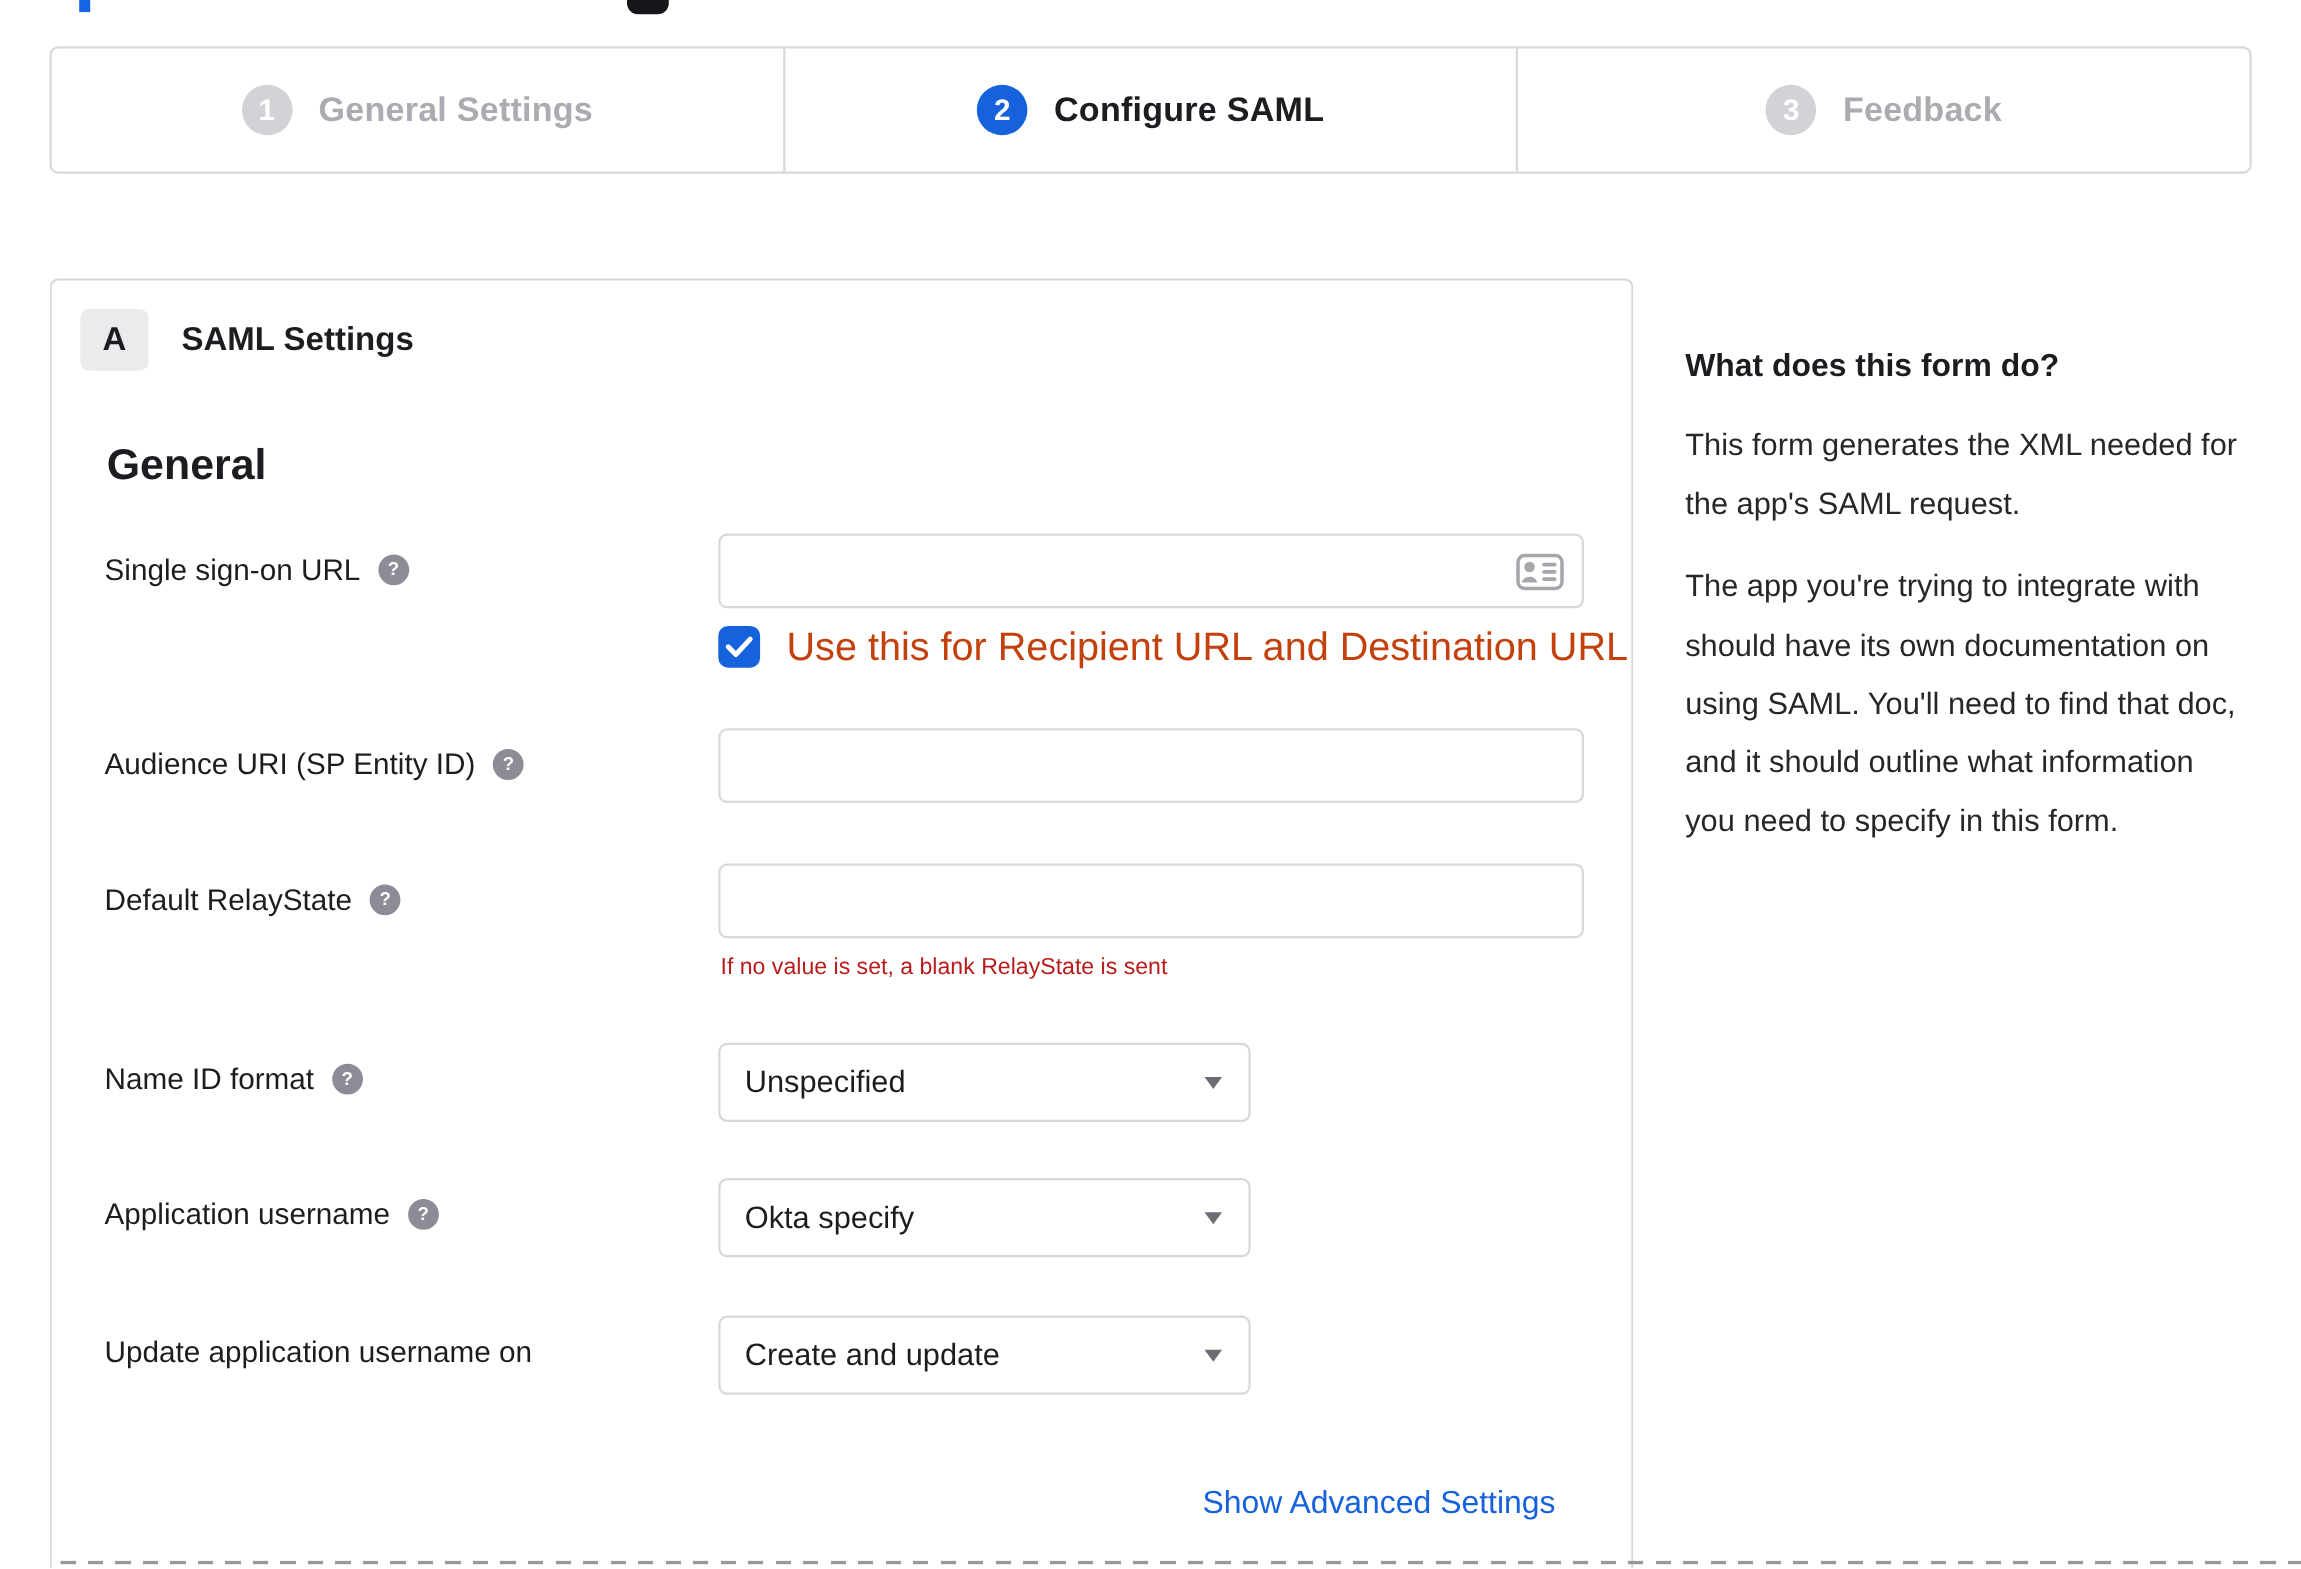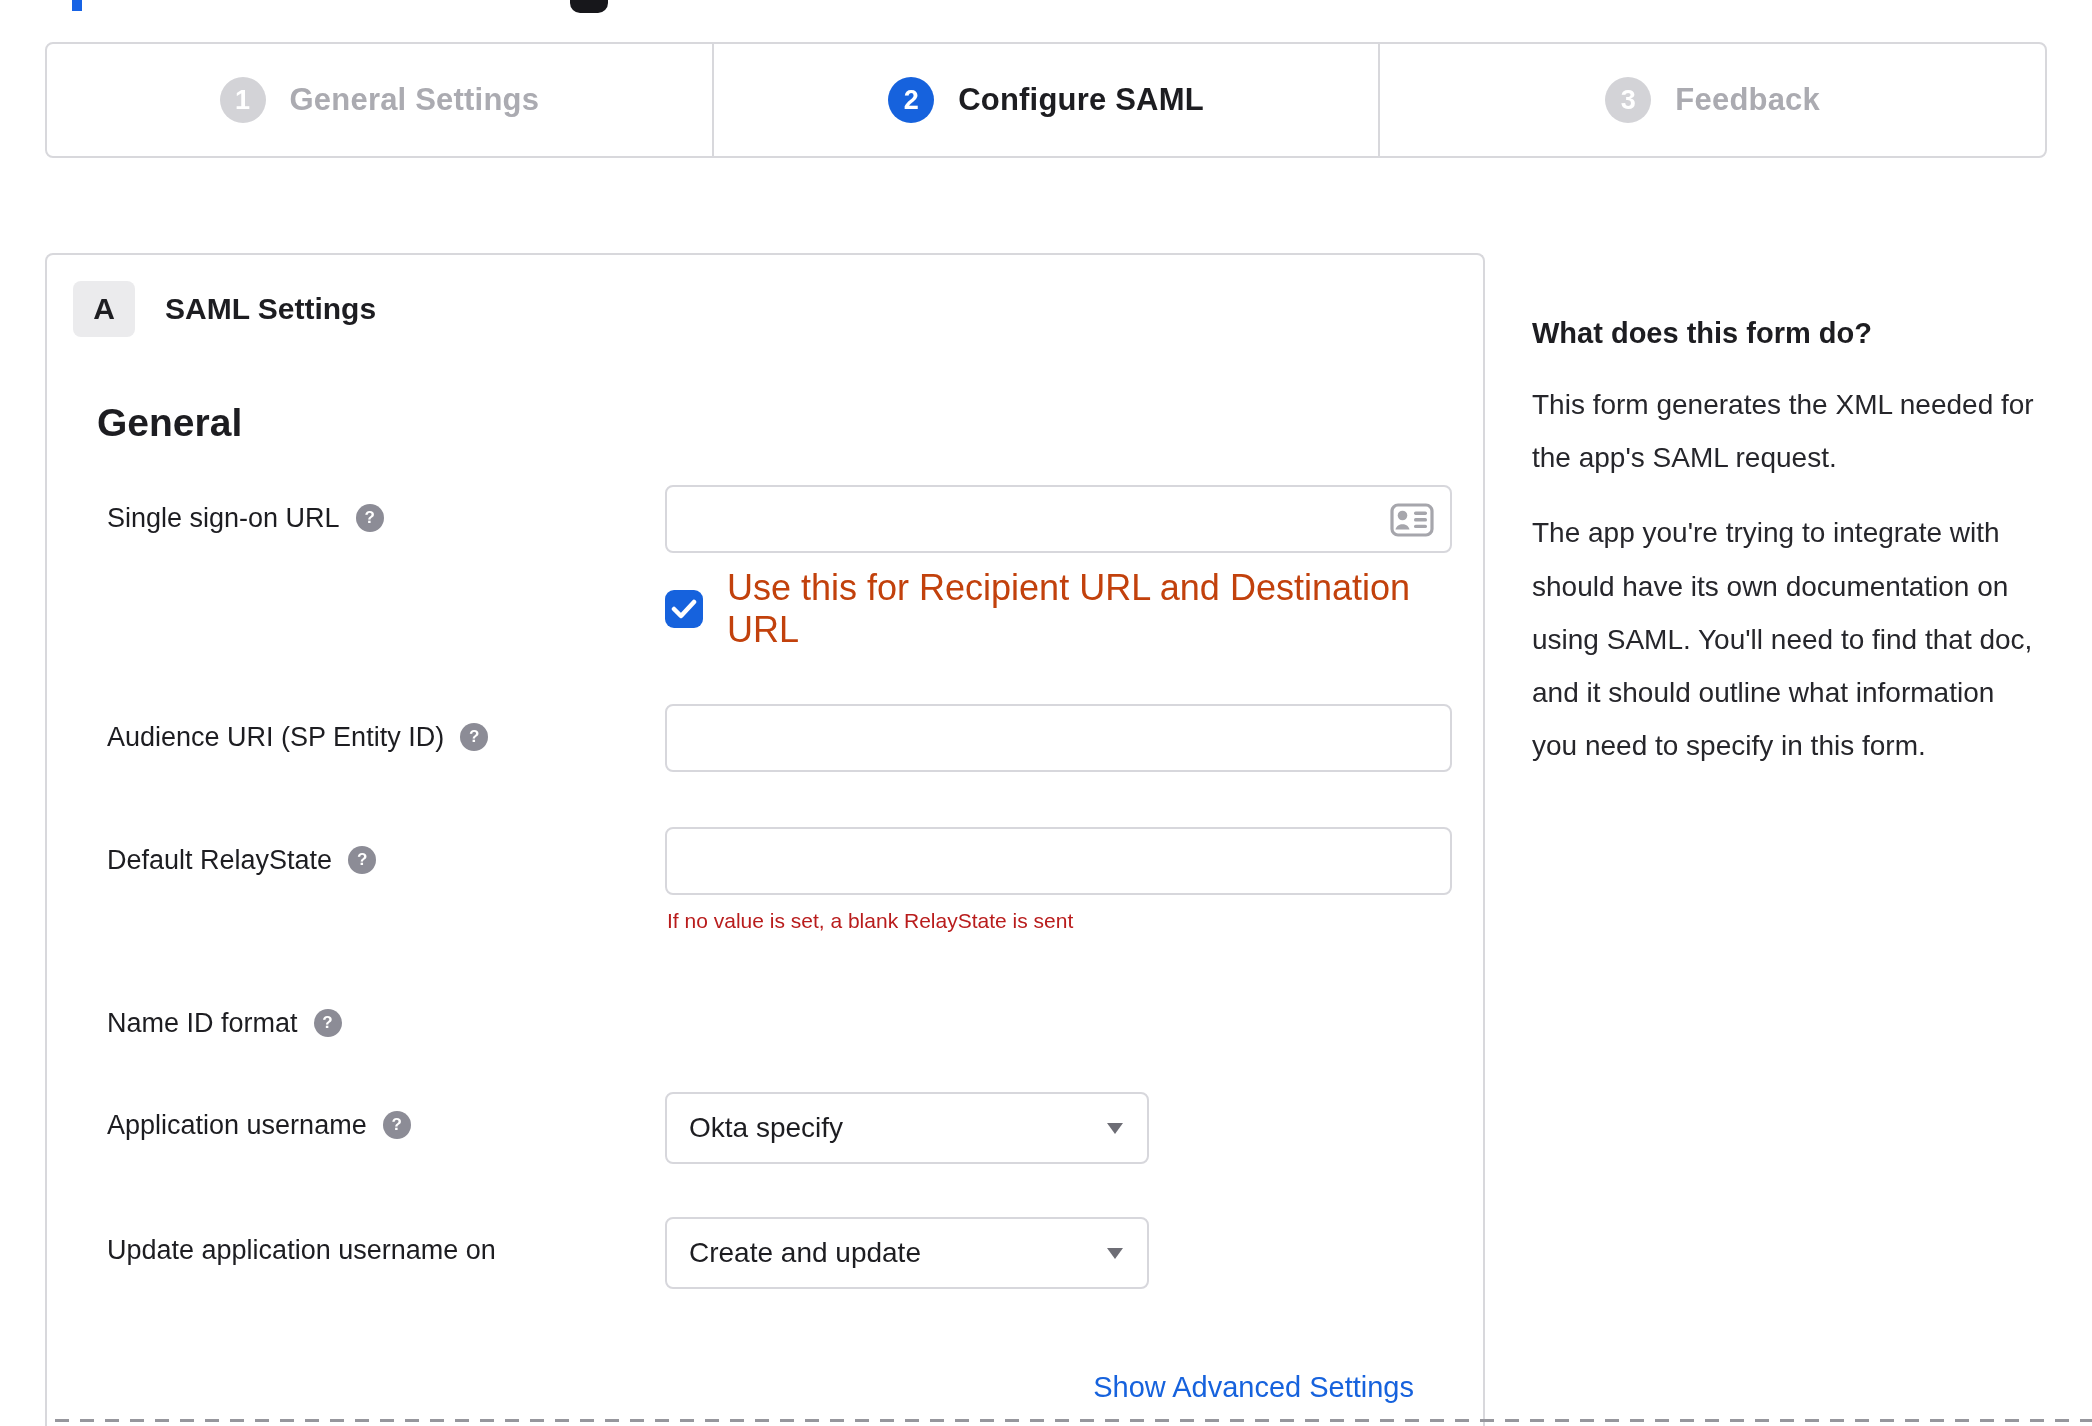--- a/index.html
+++ b/index.html
@@ -39,21 +39,21 @@
   }
   .section-header { display:flex; align-items:center; gap:30px; padding-left:26px; }
   .badge {
     width:62px; height:56px; background:#ebebed; border-radius:8px;
     display:flex; align-items:center; justify-content:center;
     font-size:30px; font-weight:700; color:#1d1d21;
   }
   .section-title { font-size:30px; font-weight:700; }
   .group-title { font-size:39px; font-weight:700; margin:64px 0 0 50px; }
 
-  .form-row { display:flex; padding-left:60px; }
+  .form-row { display:flex; padding-left:48px; }
   .r1 { margin-top:40px; } .r2 { margin-top:53px; } .r3 { margin-top:55px; }
   .r4 { margin-top:57px; } .r5 { margin-top:51px; } .r6 { margin-top:53px; }
   .row-label {
     width:558px; padding-top:16px; font-size:27px; color:#1d1d21;
     display:flex; align-items:flex-start; gap:16px; line-height:1.3;
   }
   .help-icon {
     flex:0 0 auto; width:28px; height:28px; margin-top:3px; border-radius:50%;
     background:#8c8c96; color:#fff; font-size:17px; font-weight:700;
     display:flex; align-items:center; justify-content:center;
@@ -185,20 +185,26 @@
           <input class="text-input" type="text" value="" style="">
           <div class="hint">If no value is set, a blank RelayState is sent</div>
         </div>
       </div>
 
       <div class="form-row r4">
         <div class="row-label">
           <span>Name ID format</span>
           <span class="help-icon">?</span>
         </div>
+        <div class="controls">
+          <div class="select-box">
+            <span>Unspecified</span>
+            <span class="caret"></span>
+          </div>
+        </div>
       </div>
 
       <div class="form-row r5">
         <div class="row-label">
           <span>Application username</span>
           <span class="help-icon">?</span>
         </div>
         <div class="controls">
           <div class="select-box">
             <span>Okta specify</span>

